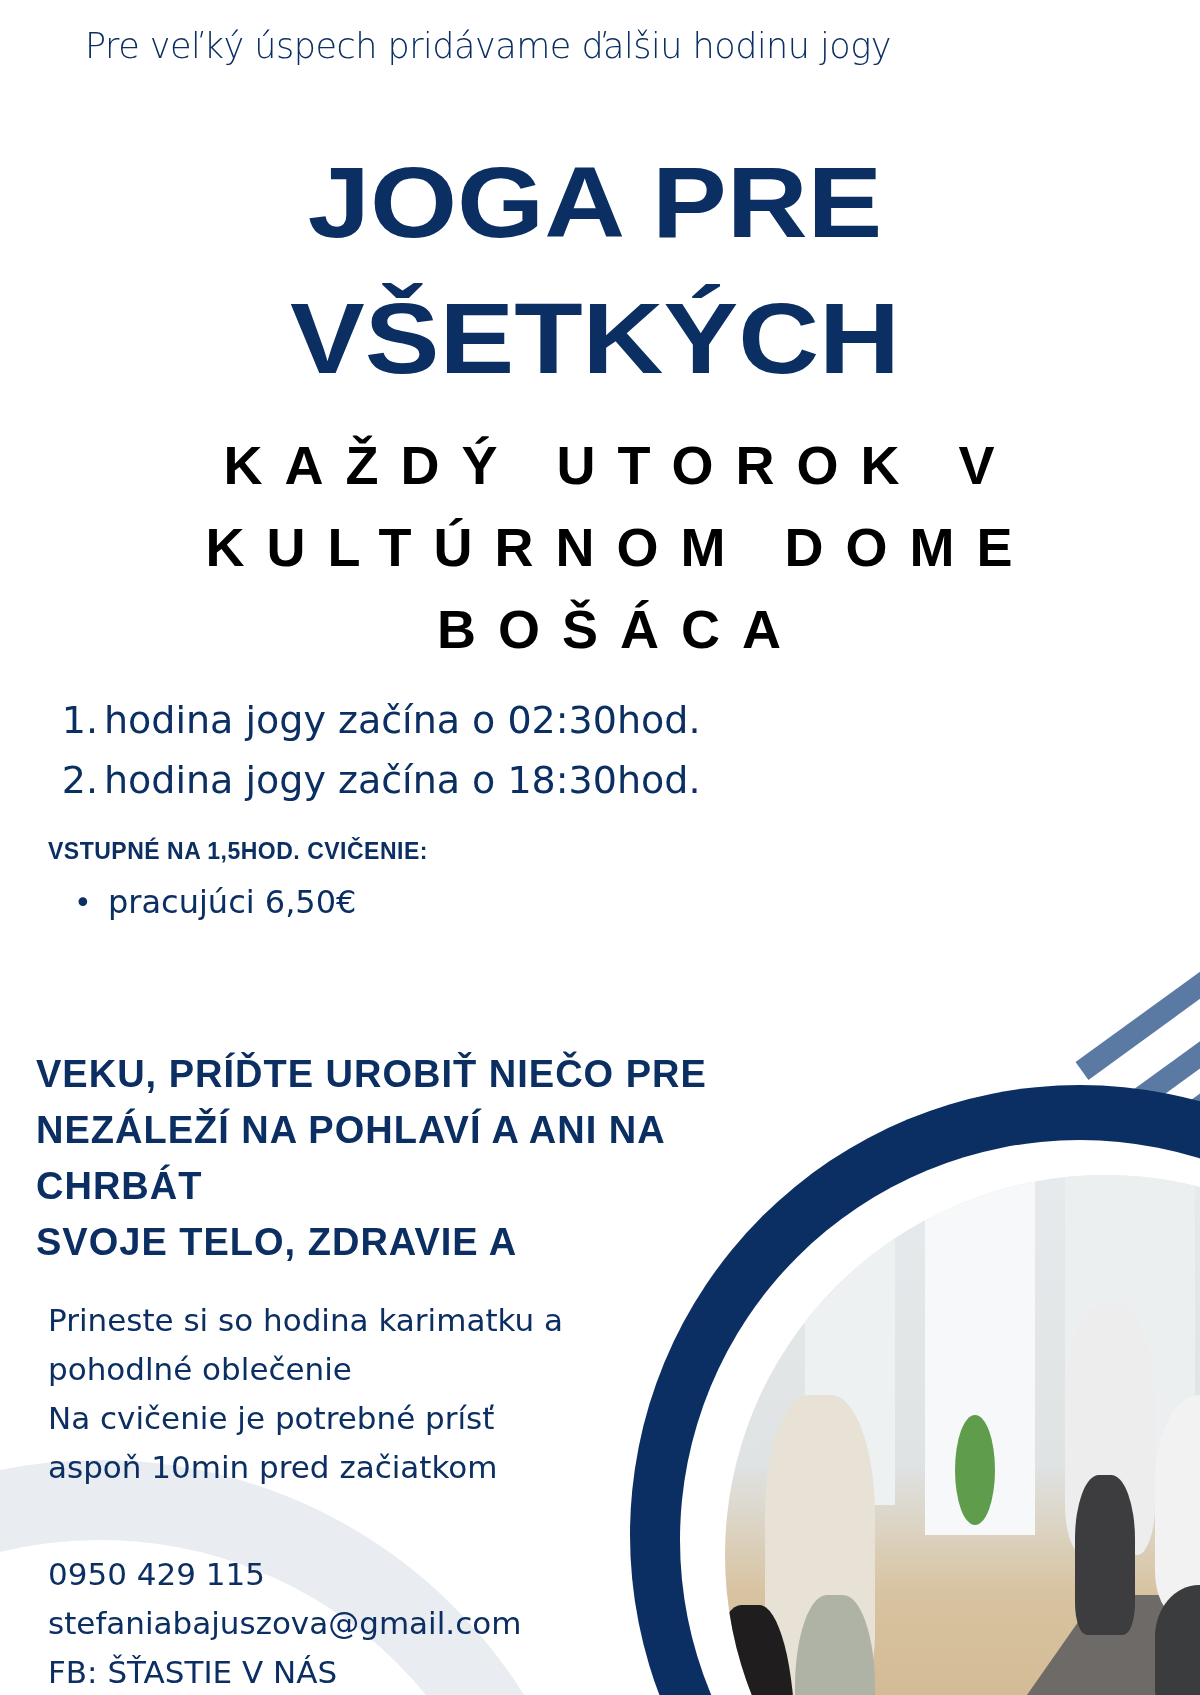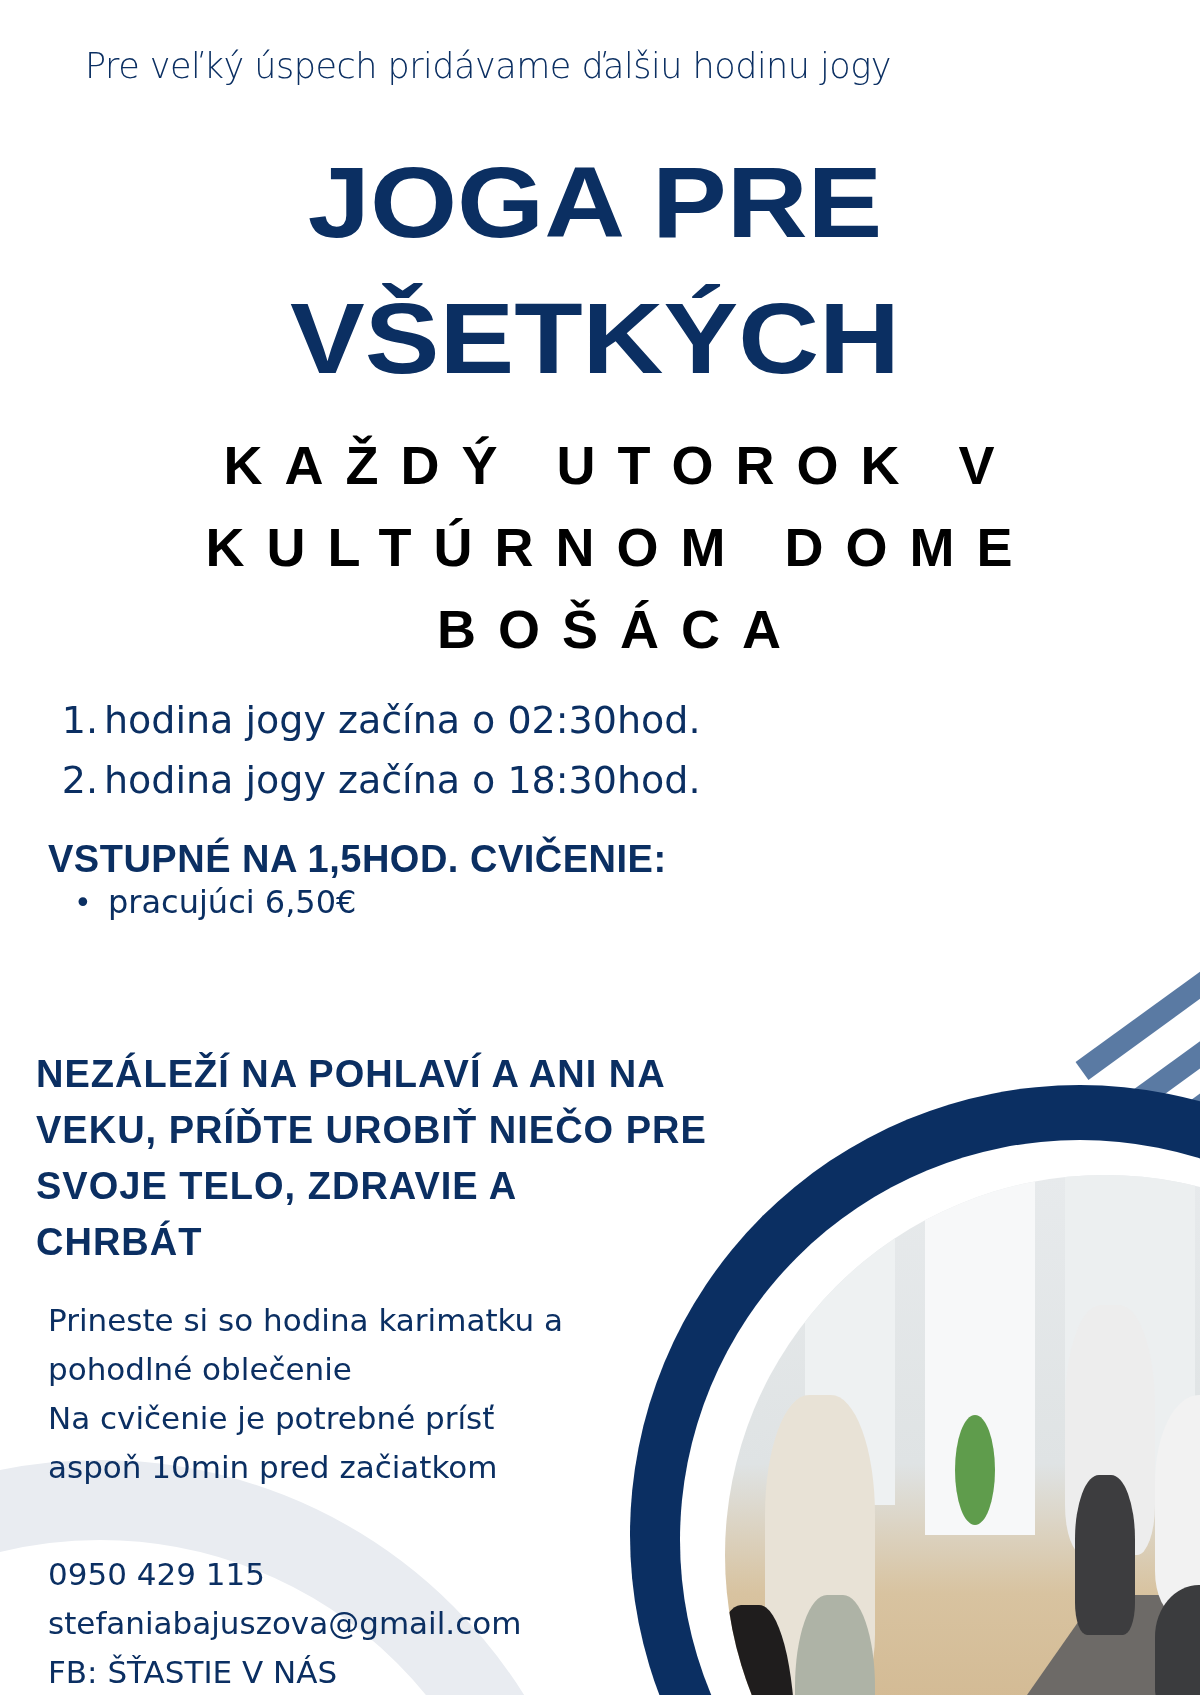--- a/index.html
+++ b/index.html
@@ -1,26 +1,26 @@
 <!DOCTYPE html>
 <html><head>
 <meta charset="utf-8">
 <style>
   html, body { margin:0; padding:0; }
   body { width:1200px; height:1695px; background:#ffffff; position:relative; overflow:hidden; color:#0b2f62; font-family:"Liberation Sans", sans-serif; }
   .abs { position:absolute; }
-  .subtitle { left:0; width:976px; top:26px; text-align:center; font-size:35px; font-family:"DejaVu Sans", sans-serif; font-weight:300; color:#0b2f62; letter-spacing:-0.5px;margin-top:20px; }
+  .subtitle { left:0; width:976px; top:26px; text-align:center; font-size:35px; font-family:"DejaVu Sans", sans-serif; font-weight:300; color:#0b2f62; letter-spacing:-0.5px; }
   .title { left:0; width:1190px; text-align:center; font-family:"Liberation Sans", sans-serif; font-weight:900; font-size:100px; color:#0b2f62; line-height:1; transform:scaleX(1.12); }
   .title.l1 { top:152px; }
   .title.l2 { top:288px; }
   .loc { left:180px; width:880px; text-align:center; font-family:"Liberation Sans", sans-serif; font-weight:bold; font-size:54px; letter-spacing:22px; line-height:82px; top:424px; color:#000000; }
   .times { left:60px; top:690px; font-family:"DejaVu Sans", sans-serif; font-size:38px; line-height:60px; color:#0b2f62; }
   .times div { display:flex; }
   .times .num { width:38px; text-align:right; margin-right:6px; }
-  .fee-h { left:48px; top:838px; font-family:"Liberation Sans", sans-serif; font-weight:900; font-size:38px; color:#0b2f62; letter-spacing:0.5px; }
+  .fee-h { left:48px; top:838px; font-family:"Liberation Sans", sans-serif; font-weight:900; font-size:23px; color:#0b2f62; letter-spacing:0.5px; }
   .fee-list { left:74px; top:878px; font-family:"DejaVu Sans", sans-serif; font-size:32px; line-height:48px; color:#0b2f62; }
   .fee-list div::before { content:"\2022"; display:inline-block; width:34px; font-size:30px; }
   .slogan { left:36px; top:1046px; width:820px; font-family:"Liberation Sans", sans-serif; font-weight:900; font-size:38px; line-height:56px; color:#0b2f62; letter-spacing:1px; }
   .bring { left:48px; top:1296px; font-family:"DejaVu Sans", sans-serif; font-size:31px; line-height:49px; color:#0b2f62; }
   .contact { left:48px; top:1550px; font-family:"DejaVu Sans", sans-serif; font-size:31px; line-height:49px; color:#0b2f62; }
   .gray-arc { left:-400px; top:1460px; width:1000px; height:1000px; border-radius:50%; border:80px solid #e9ecf1; box-sizing:border-box; }
   .stripe { background:#5a7aa3; height:22px; width:260px; transform:rotate(-36deg); transform-origin:left center; }
   .ring { left:630px; top:1085px; width:900px; height:900px; border-radius:50%; background:#0b2f62; }
   .ring-inner { left:680px; top:1140px; width:800px; height:800px; border-radius:50%; background:#ffffff; }
   .photo { left:725px; top:1175px; width:760px; height:760px; border-radius:50%; overflow:hidden;
@@ -83,24 +83,24 @@
     <span>hodina jogy začína o 18:30hod.</span>
   </div>
 </div>
 
 <div class="abs fee-h">VSTUPNÉ NA 1,5HOD. CVIČENIE:</div>
 <div class="abs fee-list">
   <div>pracujúci 6,50€</div>
 </div>
 
 <div class="abs slogan">
+  <div>VEKU, PRÍĎTE UROBIŤ NIEČO PRE</div>
   <div>NEZÁLEŽÍ NA POHLAVÍ A ANI NA</div>
-  <div>VEKU, PRÍĎTE UROBIŤ NIEČO PRE</div>
+  <div>CHRBÁT</div>
   <div>SVOJE TELO, ZDRAVIE A</div>
-  <div>CHRBÁT</div>
 </div>
 
 <div class="abs bring">
   <div>Prineste si so hodina karimatku a</div>
   <div>pohodlné oblečenie</div>
   <div>Na cvičenie je potrebné prísť</div>
   <div>aspoň 10min pred začiatkom</div>
 </div>
 
 <div class="abs contact">

